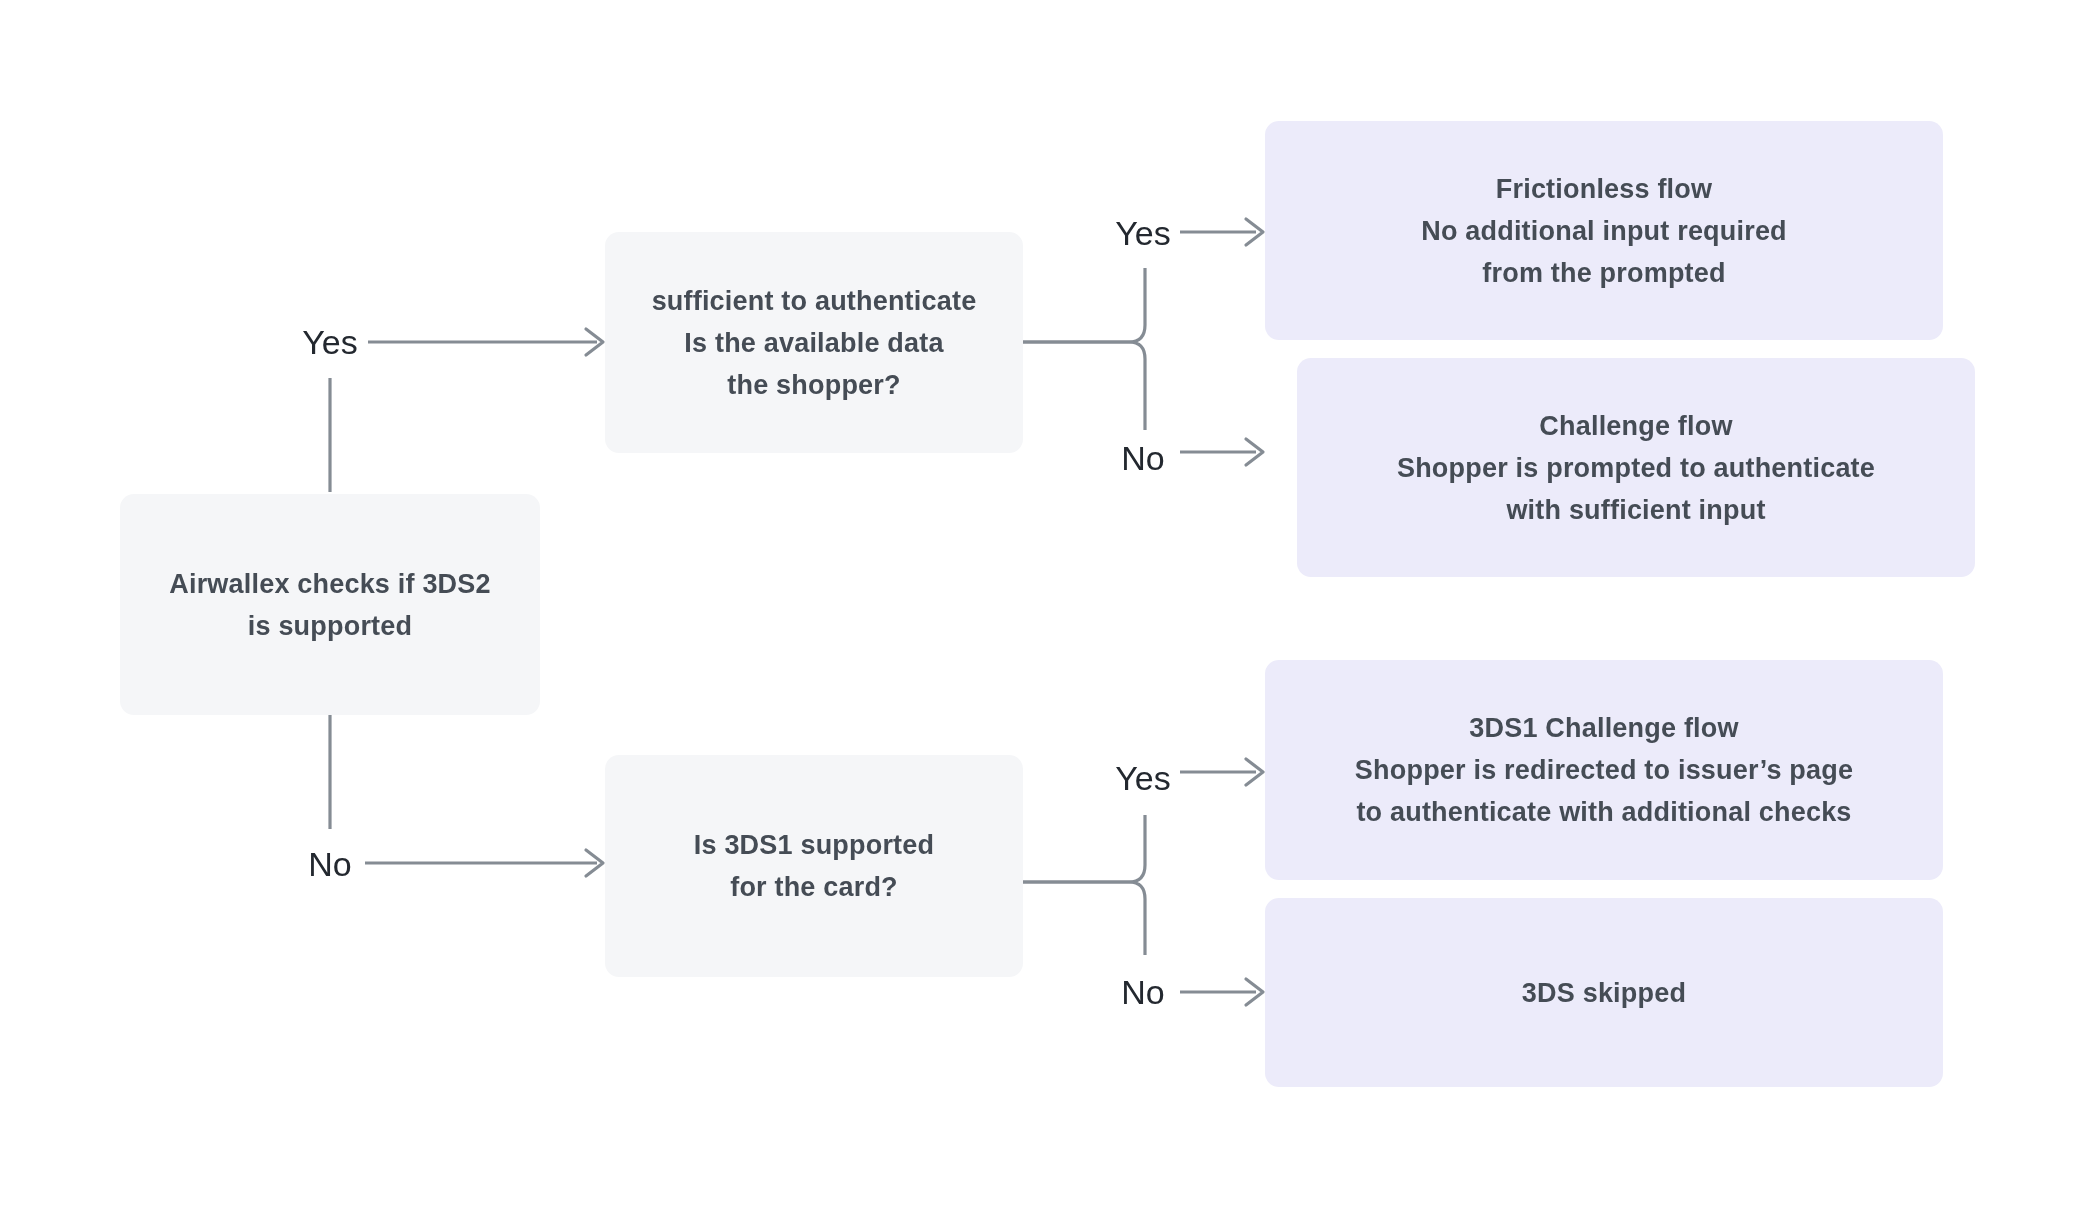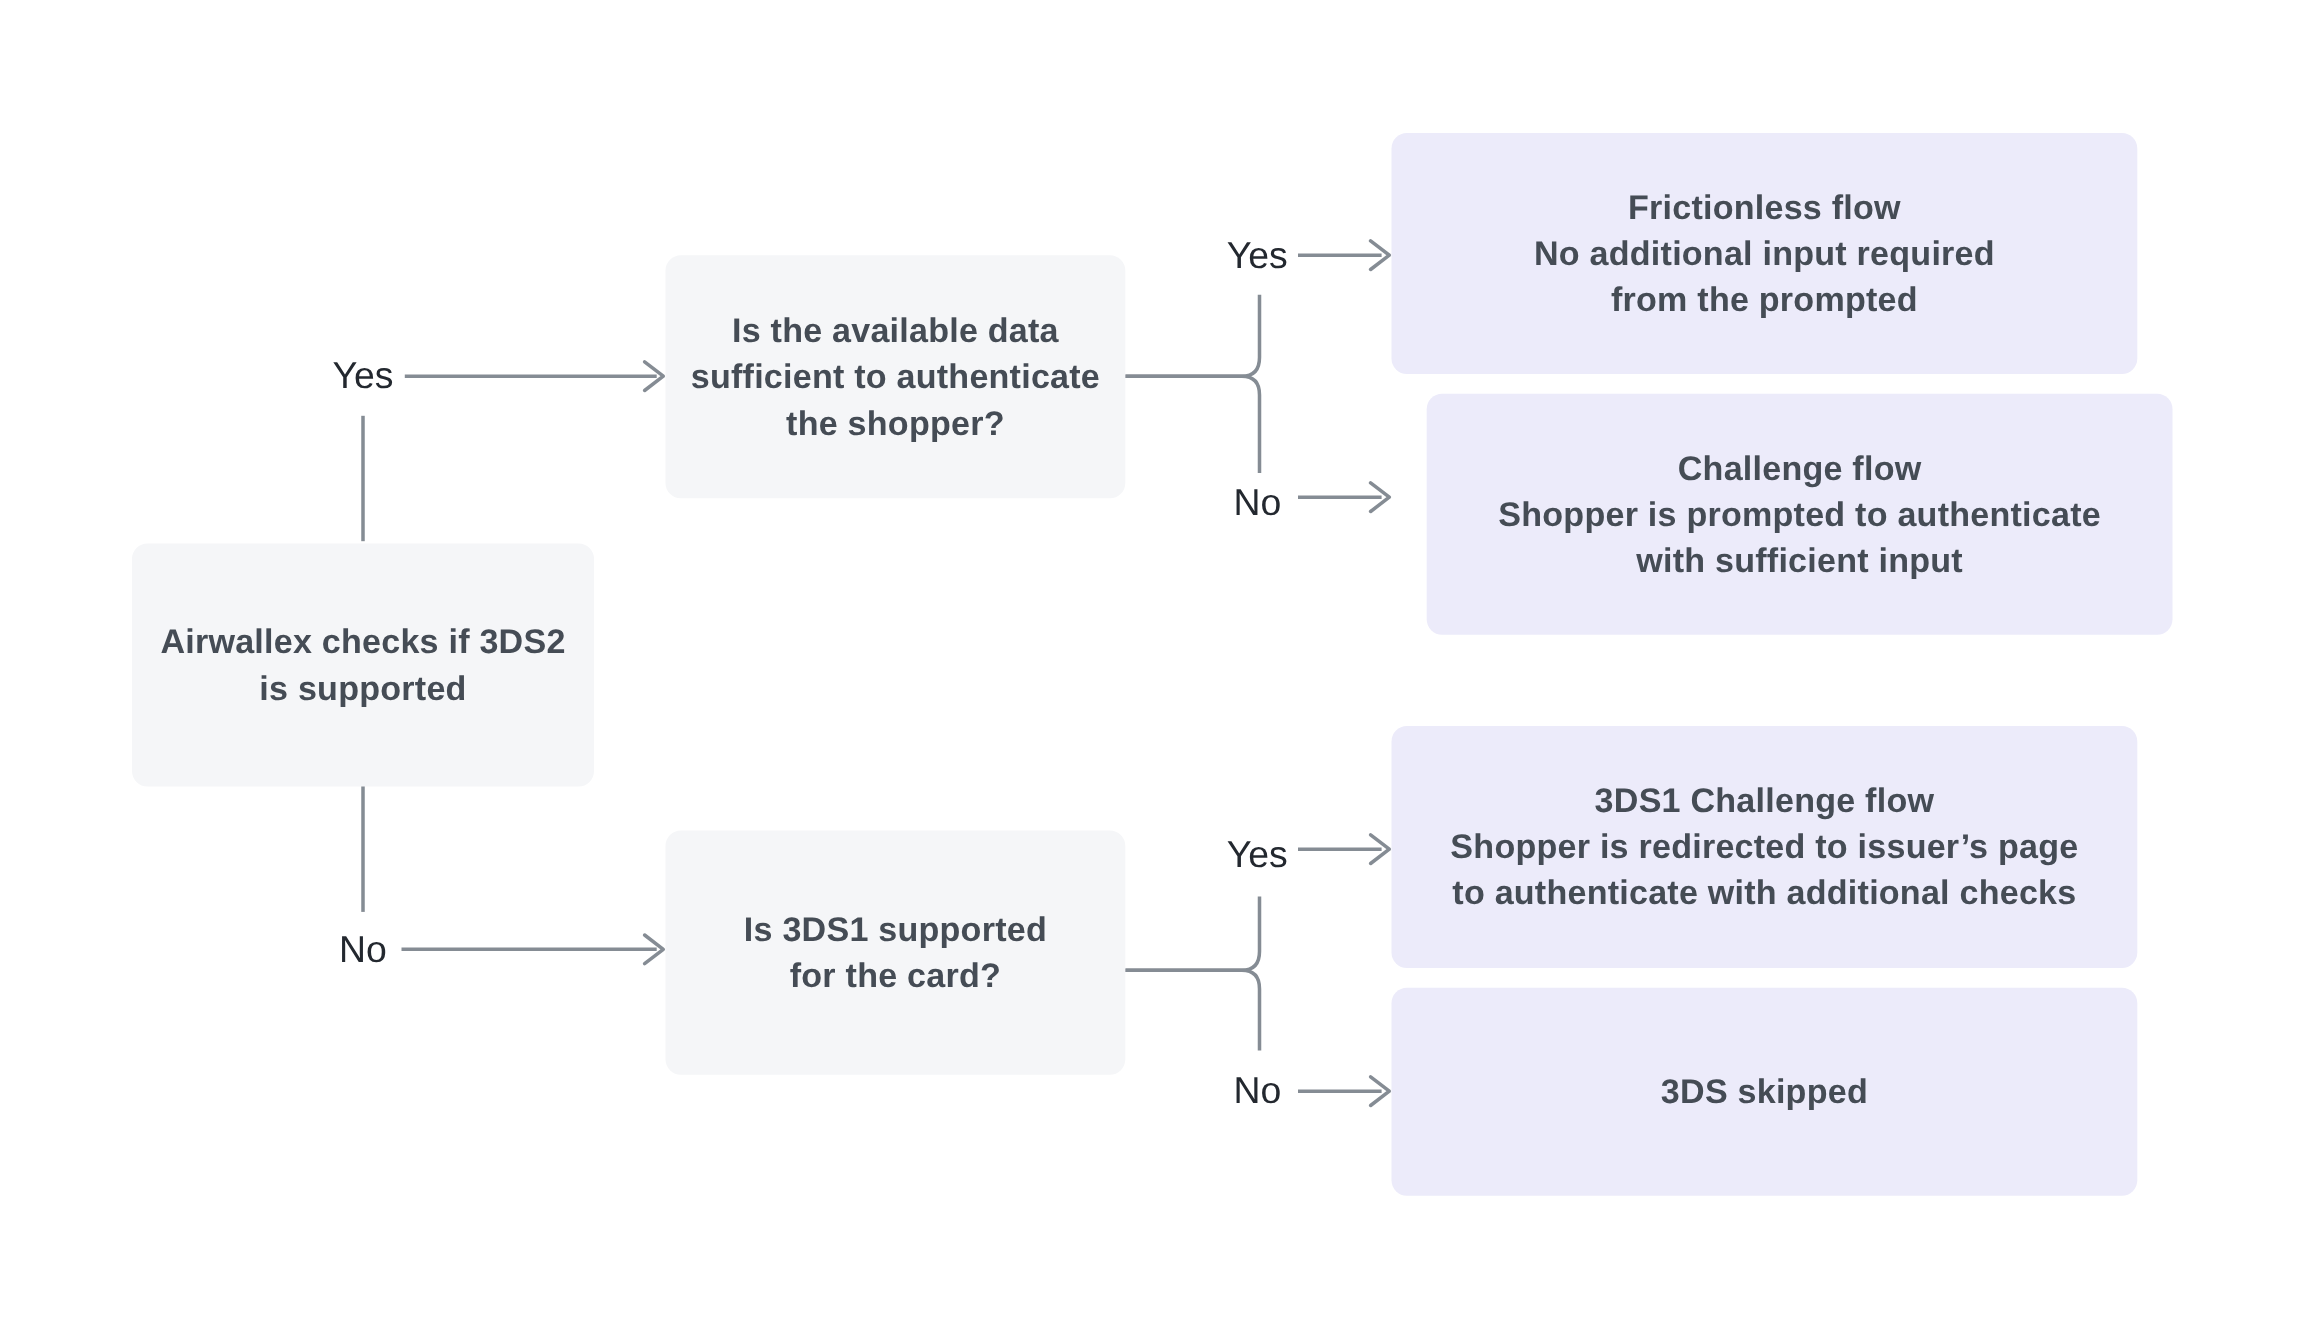--- a/index.html
+++ b/index.html
@@ -17,21 +17,21 @@
     width: 2096px; height: 1208px;
   }
   .box {
     position: absolute;
     border-radius: 14px;
     display: flex;
     flex-direction: column;
     justify-content: center;
     align-items: center;
     text-align: center;
-    font-size: 31px;
+    font-size: 27px;
     font-weight: 700;
     line-height: 42px;
     color: #454C55;
     letter-spacing: 0.2px;
   }
   .box.gray   { background: #F5F6F8; }
   .box.purple { background: #ECEBFA; }
   .box span { display: block; }
   .edge-label {
     position: absolute;
@@ -80,22 +80,22 @@
     <path class="line" d="M1180 992 H1256"></path>
     <path class="chevron" d="M1246 979 L1263 992 L1246 1005"></path>
   </svg>
 
   <div class="box gray" style="left:120px; top:494px; width:420px; height:221px;">
     <span>Airwallex checks if 3DS2</span>
     <span>is supported</span>
   </div>
 
   <div class="box gray" style="left:605px; top:232px; width:418px; height:221px;">
+    <span>sufficient to authenticate</span>
     <span>Is the available data</span>
-    <span>sufficient to authenticate</span>
     <span>the shopper?</span>
   </div>
 
   <div class="box gray" style="left:605px; top:755px; width:418px; height:222px;">
     <span>Is 3DS1 supported</span>
     <span>for the card?</span>
   </div>
 
   <div class="box purple" style="left:1265px; top:121px; width:678px; height:219px;">
     <span>Frictionless flow</span>

